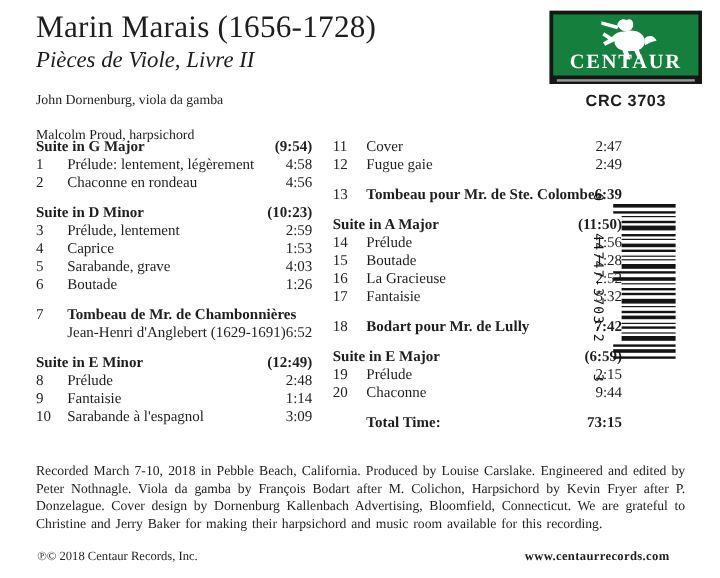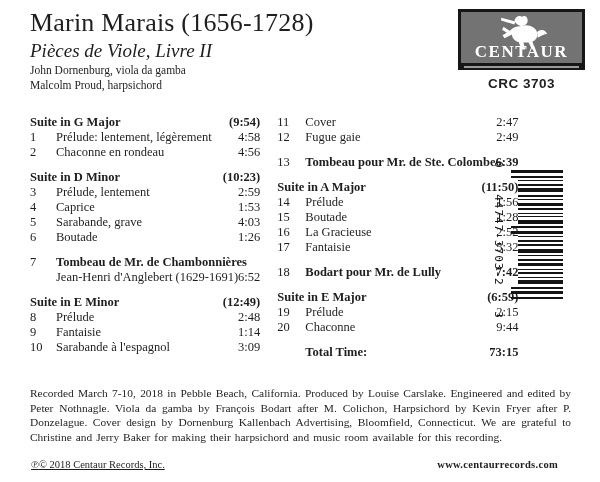--- a/index.html
+++ b/index.html
@@ -5,21 +5,21 @@
   html,body{margin:0;padding:0;}
   body{
     width:600px;height:482px;position:relative;background:#ffffff;
     font-family:"Liberation Serif", serif;color:#1e1e1e;overflow:hidden;
     -webkit-font-smoothing:antialiased;
   }
   
   .hdr{position:absolute;left:30px;top:8px;}
   .hdr .title{font-size:26px;line-height:30px;letter-spacing:0.2px;}
   .hdr .subtitle{font-size:19px;line-height:23px;font-style:italic;margin-top:1px;}
-  .hdr .credit{font-size:11.5px;line-height:14px;margin-top:1px;}
+  .hdr .credit{font-size:11.5px;line-height:14px;margin-top:15px;}
   .hdr .credit:first-of-type{margin-top:6px;}
   
   .logo{
     position:absolute;left:458px;top:9px;width:127px;height:61px;
     background:#e23d3f;border:3px solid #161616;border-bottom:7px solid #161616;
     box-sizing:border-box;
   }
   .logo .underline{position:absolute;left:3px;right:3px;bottom:-5px;height:2px;background:#9a9a9a;}
   .logo svg{position:absolute;left:50%;top:1px;transform:translateX(-50%);}
   .logo .brand{
@@ -51,34 +51,34 @@
     font-family:"DejaVu Sans Mono",monospace;font-size:11px;letter-spacing:1px;color:#111;
   }
   .barcode-bars{position:absolute;left:511px;top:170px;width:52px;height:136px;}
   .barcode-bars .bar{background:#141414;width:45px;margin-left:auto;margin-bottom:2.5px;}
   .barcode-bars .bar.guard{width:52px;}
   
   .notes{
     position:absolute;left:30px;top:386px;width:541px;
     font-size:11.4px;line-height:14.6px;text-align:justify;word-spacing:1.2px;
   }
-  .footer-left{position:absolute;left:31px;top:459px;font-size:10.5px;text-decoration:underline;}
+  .footer-left{position:absolute;left:31px;top:459px;font-size:10.5px;}
   .footer-right{position:absolute;right:42px;top:459px;font-size:10.5px;font-weight:bold;letter-spacing:0.3px;text-align:center;}
 </style>
 </head>
 <body>
 
 <div class="hdr">
   <div class="title">Marin Marais (1656-1728)</div>
   <div class="subtitle">Pièces de Viole, Livre II</div>
   <div class="credit">John Dornenburg, viola da gamba</div>
   <div class="credit">Malcolm Proud, harpsichord</div>
 </div>
 
-<div class="logo" style="background: #737373;">
+<div class="logo" style="background: #15803d;">
   <svg width="66" height="38" viewBox="0 0 64 40">
     <g fill="#ffffff">
       <path d="M10 5 L25 9 L24 12 L10 8 Z"></path>
       <path d="M24 8 C25 4 29 2 32 4 C35 2 38 4 38 8 C38 10 37 12 35 13 L31 14 C27.5 13 25 11 24 8 Z"></path>
       <path d="M30 14 L36 13 C42 13 46.5 16 48 20.5 C49 24.5 47 28.5 43 30 L45.5 37.5 L42.5 38.5 L39 31 L33.5 31 L35.5 38.5 L31.5 38.5 L28.5 30.5 C24.5 29.5 21.5 26.5 21.5 22.5 L13.5 26.5 L11.5 23.5 L19.5 18.5 C22 15.5 26 14 30 14 Z"></path>
       <path d="M21 20 L12.5 14.5 L11 17.5 L19.5 23 Z"></path>
       <path d="M48 20 C52 16.5 56.5 17.5 58.5 22 C55.5 22 51.5 24 48.5 26 Z"></path>
     </g>
   </svg>
   <div class="brand">CENTAUR</div>

